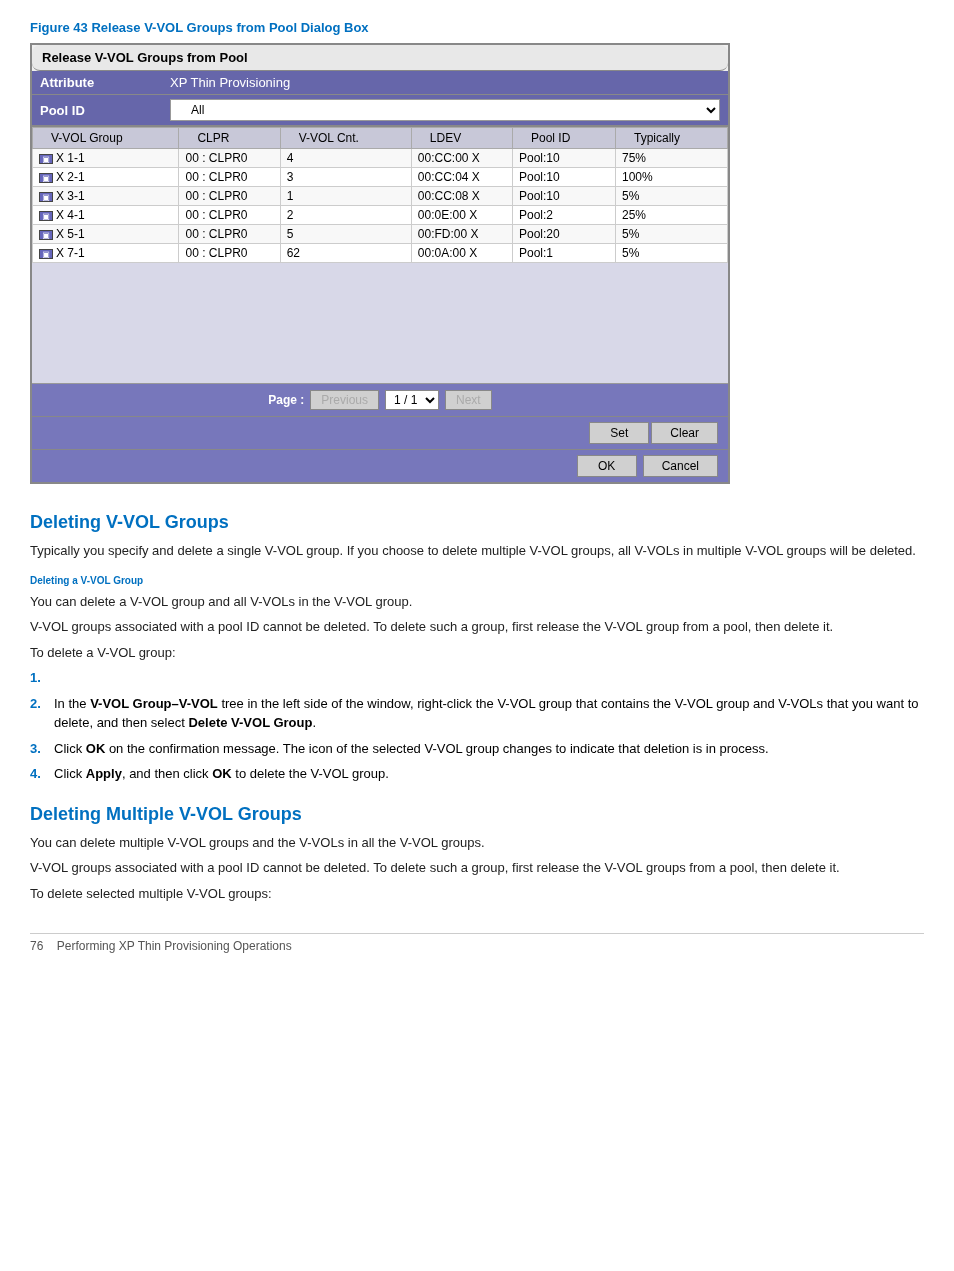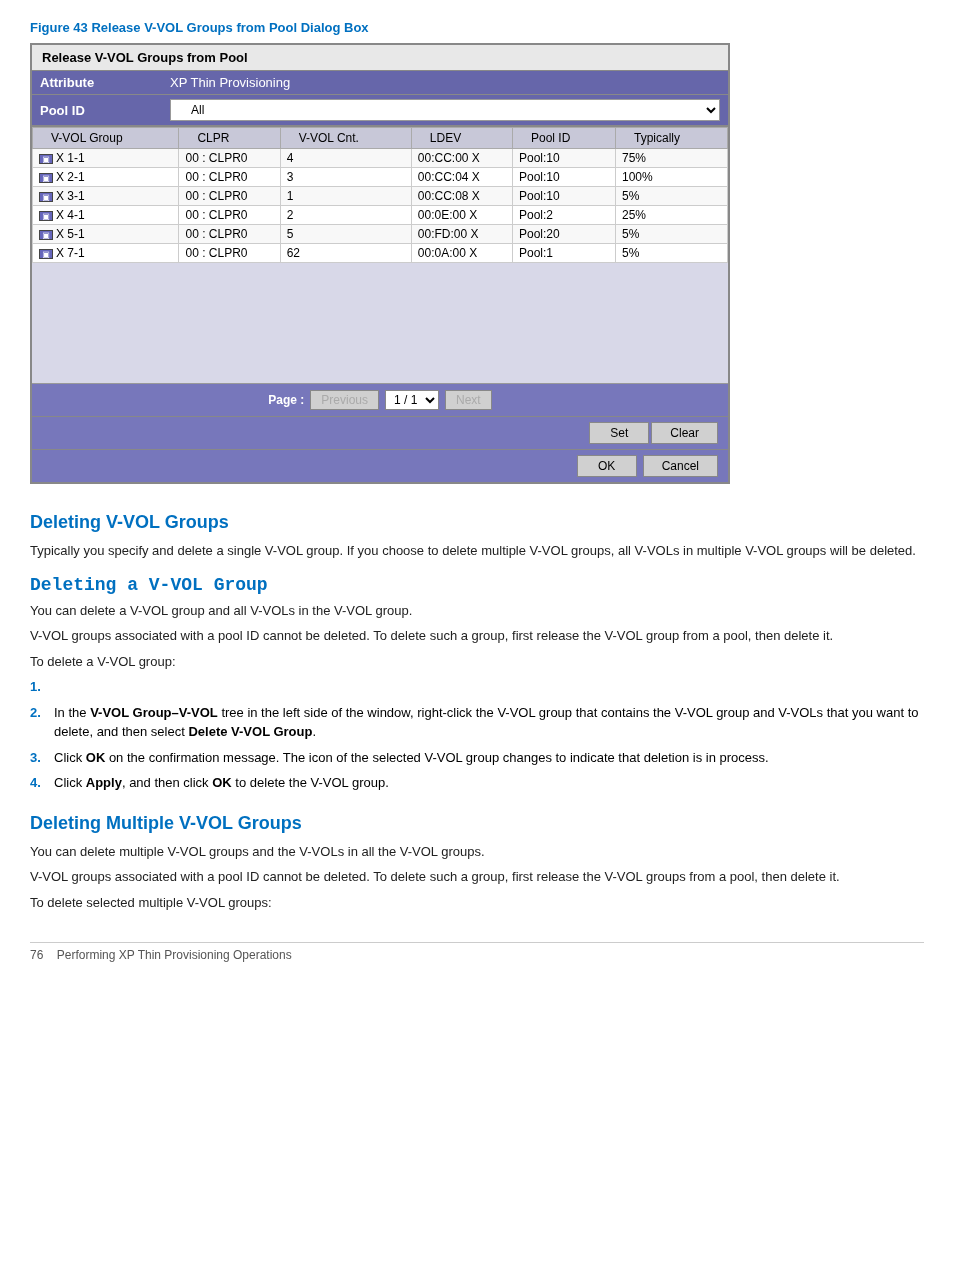--- a/index.html
+++ b/index.html
@@ -26,20 +26,21 @@
       background: #f0f0f0;
       width: 700px;
       margin-bottom: 28px;
     }
     .dialog-title {
       background: #e8e8e8;
       border-bottom: 1px solid #888;
       padding: 5px 10px;
       font-weight: bold;
       font-size: 13px;
+      border-radius: 8px;
     }
     .dialog-body {
       padding: 0;
     }
 
     
     .header-row {
       display: flex;
       background: #6666aa;
       color: #fff;
@@ -198,25 +199,24 @@
     
     .section-heading {
       color: #0070c0;
       font-size: 18px;
       font-weight: bold;
       margin-top: 20px;
       margin-bottom: 8px;
     }
     .sub-heading {
       color: #0070c0;
-      font-size: 18px;
+      font-size: 10px;
       font-weight: bold;
       margin-top: 14px;
       margin-bottom: 6px;
-      font-family: Liberation Mono, monospace;
     }
     .body-text {
       font-size: 13px;
       color: #222;
       margin-bottom: 6px;
       line-height: 1.5;
     }
     .numbered-list {
       list-style: none;
       padding-left: 0;

